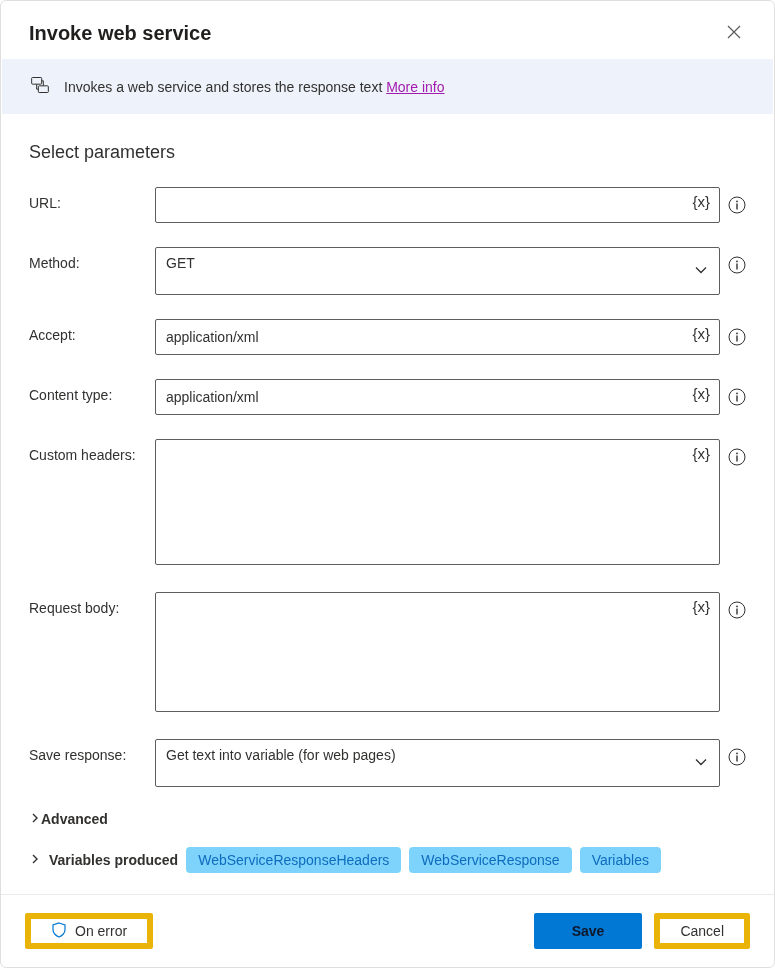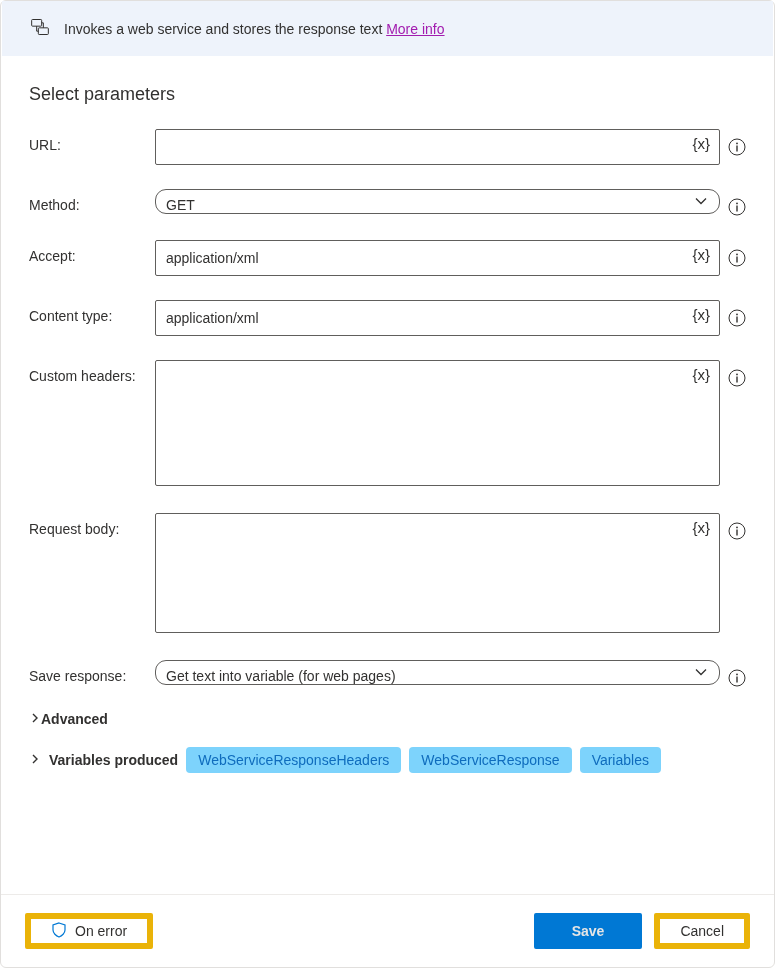--- a/index.html
+++ b/index.html
@@ -95,21 +95,21 @@
     border-radius: 2px;
     font-family: inherit;
     font-size: 14px;
     padding: 7px 10px;
     background: #fff;
     color: #323130;
     outline: none;
   }
   .text-input { height: 36px; }
   .textarea-input { height: 126px; padding-right: 40px; resize: none; }
-  .select-input { height: 25px; padding-right: 36px; cursor: pointer; appearance: none; border-radius: 11px; -webkit-appearance: none; }
+  .select-input { height: 48px; padding-right: 36px; cursor: pointer; appearance: none; -webkit-appearance: none; }
   .var-token {
     position: absolute;
     top: 6px;
     right: 10px;
     color: #323130;
     font-size: 15px;
     font-family: "Segoe UI", sans-serif;
     pointer-events: auto;
     cursor: pointer;
   }
@@ -177,33 +177,43 @@
     display: inline-flex;
     align-items: center;
     gap: 8px;
     border: 6px solid #eab308;
     background: #fff;
     color: #323130;
   }
   .btn-primary {
     background: #0078d4;
     border-color: #0078d4;
-    color: #e5e5e5;
+    color: #0f172a;
     font-weight: 600;
     padding: 0 32px;
   }
   .btn-onerror svg { width: 16px; height: 16px; }
   .spacer { flex: 1; }
   .btn + .btn { margin-left: 12px; }
 </style>
 </head>
 <body>
 
 <div class="dialog">
 
+  <div class="header">
+    <div class="title">Invoke web service</div>
+    <button class="close-btn">
+      <span>
+        <svg viewBox="0 0 16 16">
+            <path d="M2 2 L14 14 M14 2 L2 14" stroke="currentColor" stroke-width="1.3" fill="none"></path>
+          </svg>
+      </span>
+    </button>
+  </div>
 
   <div class="info-bar">
     <span class="action-icon">
       <svg viewBox="0 0 24 24">
           <rect x="2" y="3" width="12" height="8" rx="1"></rect>
           <rect x="10" y="13" width="12" height="8" rx="1"></rect>
           <path d="M8 11 V17 H10"></path>
           <path d="M16 13 V7 H14"></path>
         </svg>
     </span>

